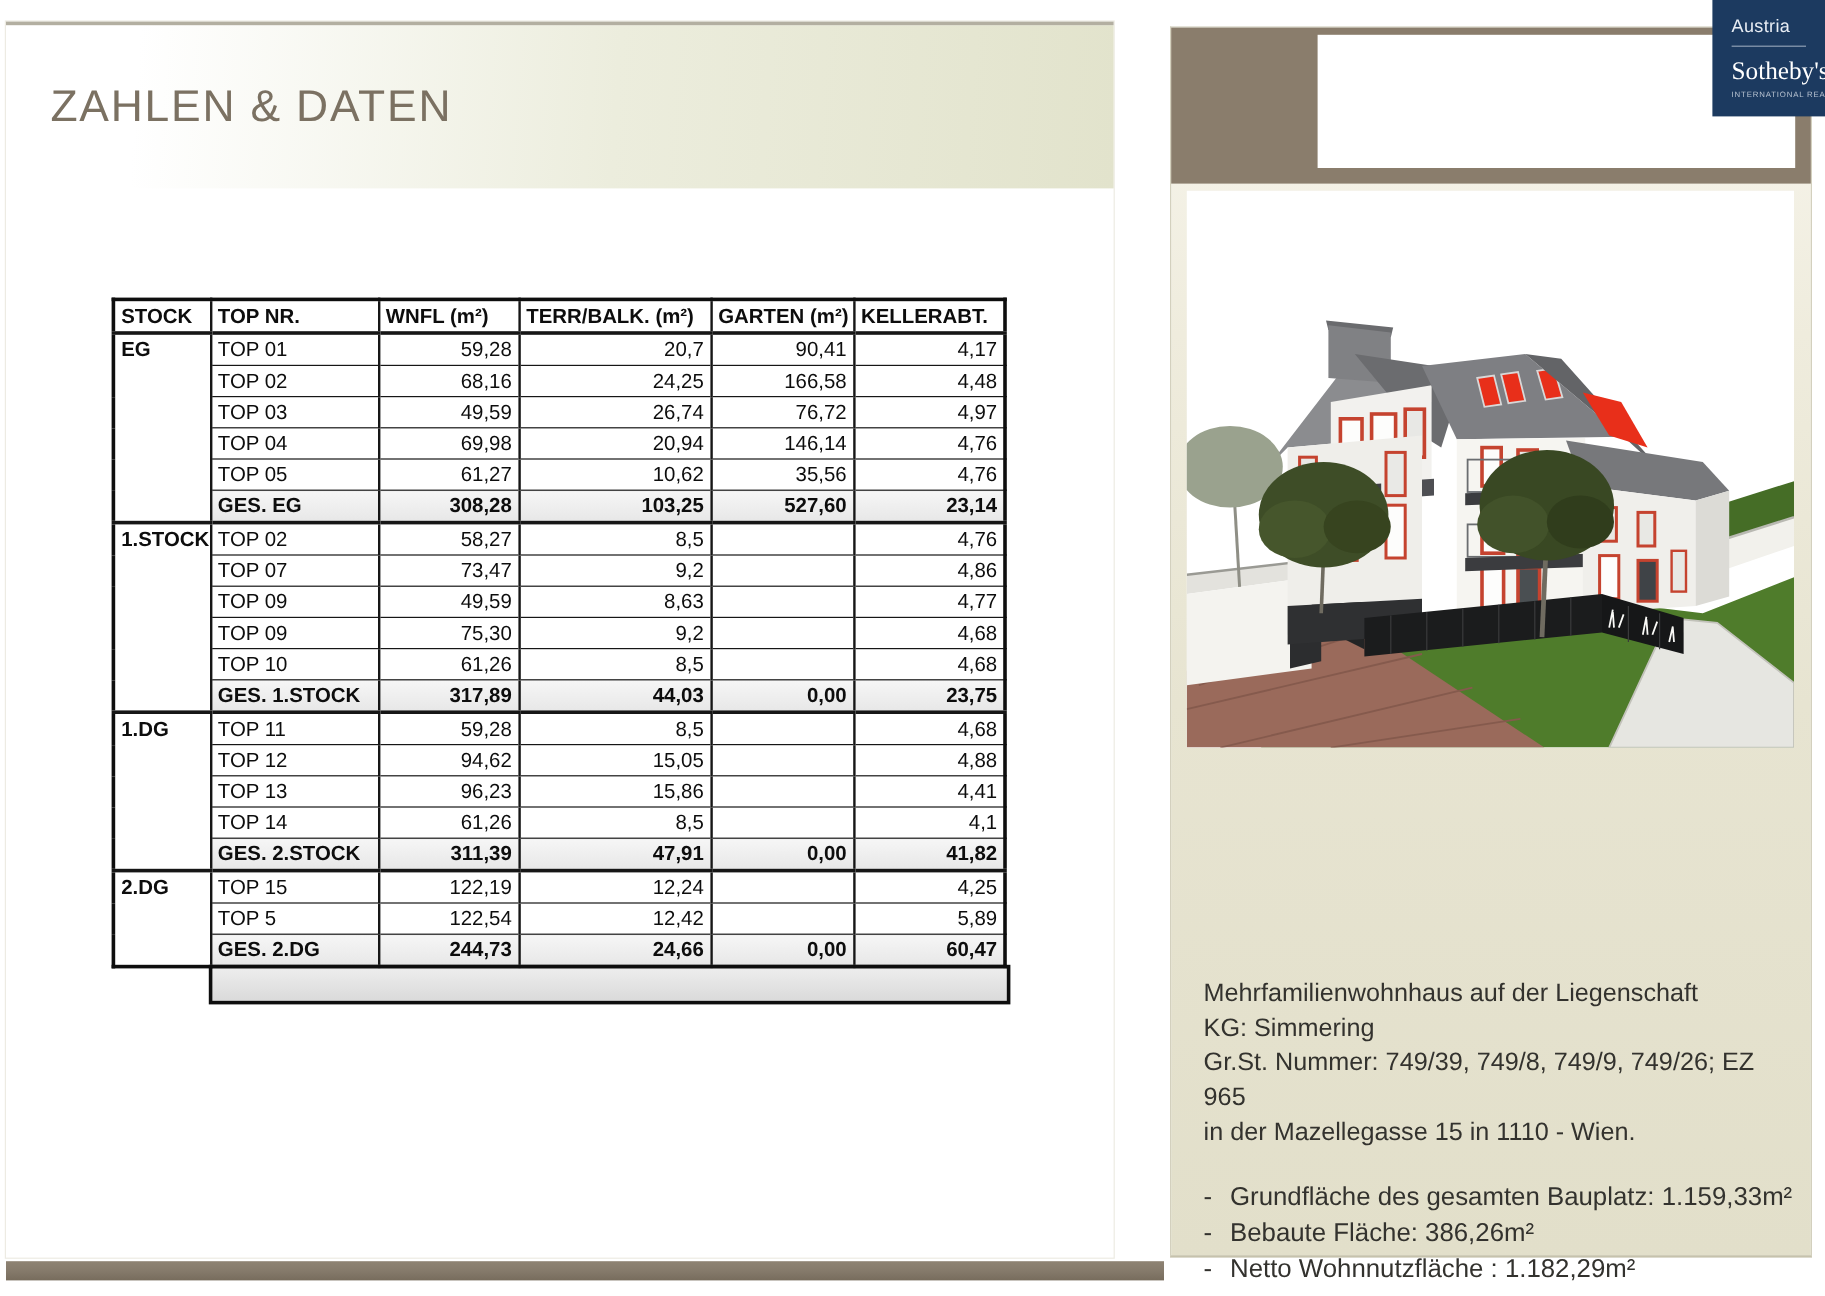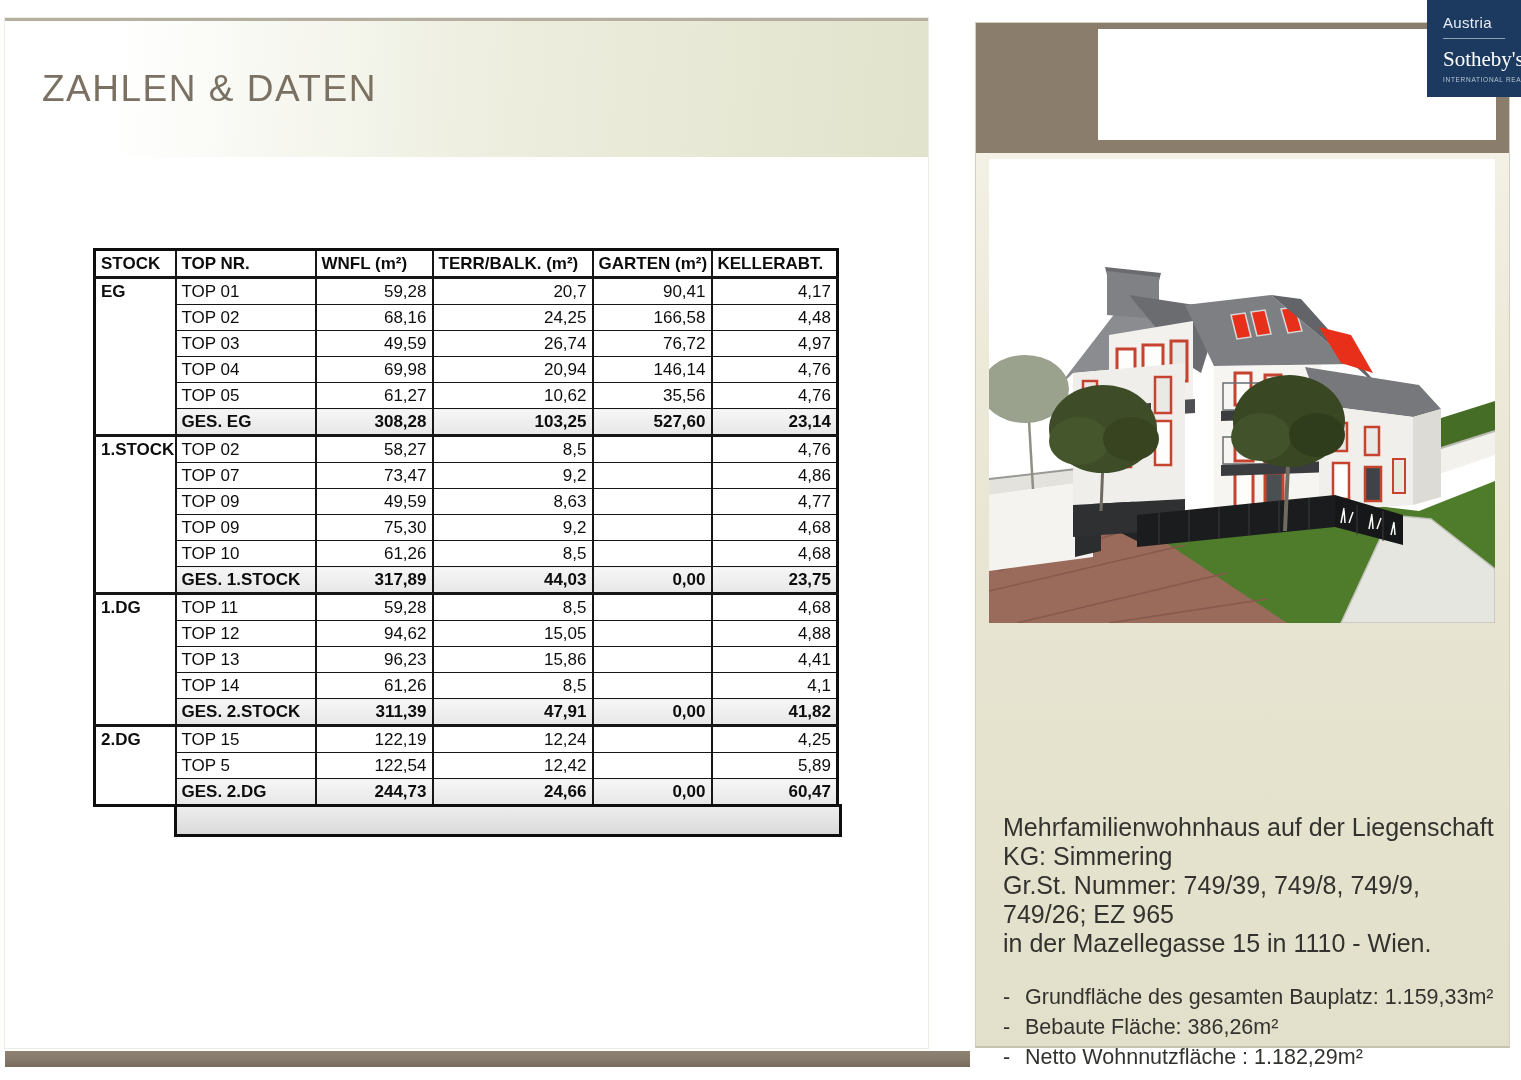--- a/index.html
+++ b/index.html
@@ -70,21 +70,21 @@
   }
   .header-inset{
     position:absolute;left:122px;top:6px;width:398px;height:111px;background:#ffffff;
   }
   .picture{
     position:absolute;left:13px;top:136px;width:506px;height:464px;background:#ffffff;
   }
   .info{
     position:absolute;left:27px;top:790px;width:492px;color:#33322e;
   }
-  .info .line{font-size:25px;line-height:29px;}
+  .info .line{font-size:21px;line-height:29px;}
   .bullets{margin-top:24px;}
   .bullet{display:flex;font-size:21.5px;line-height:30px;}
   .bullet .dash{width:22px;flex:0 0 22px;}
   
   .sotheby{
     position:absolute;left:1427px;top:0;width:108px;height:97px;
     background:var(--navy,#1c3a60);color:#eef2f7;box-sizing:border-box;
     padding:14px 0 0 16px;
   }
   .sotheby .country{font-size:15px;letter-spacing:.3px;color:#e8edf4;}

